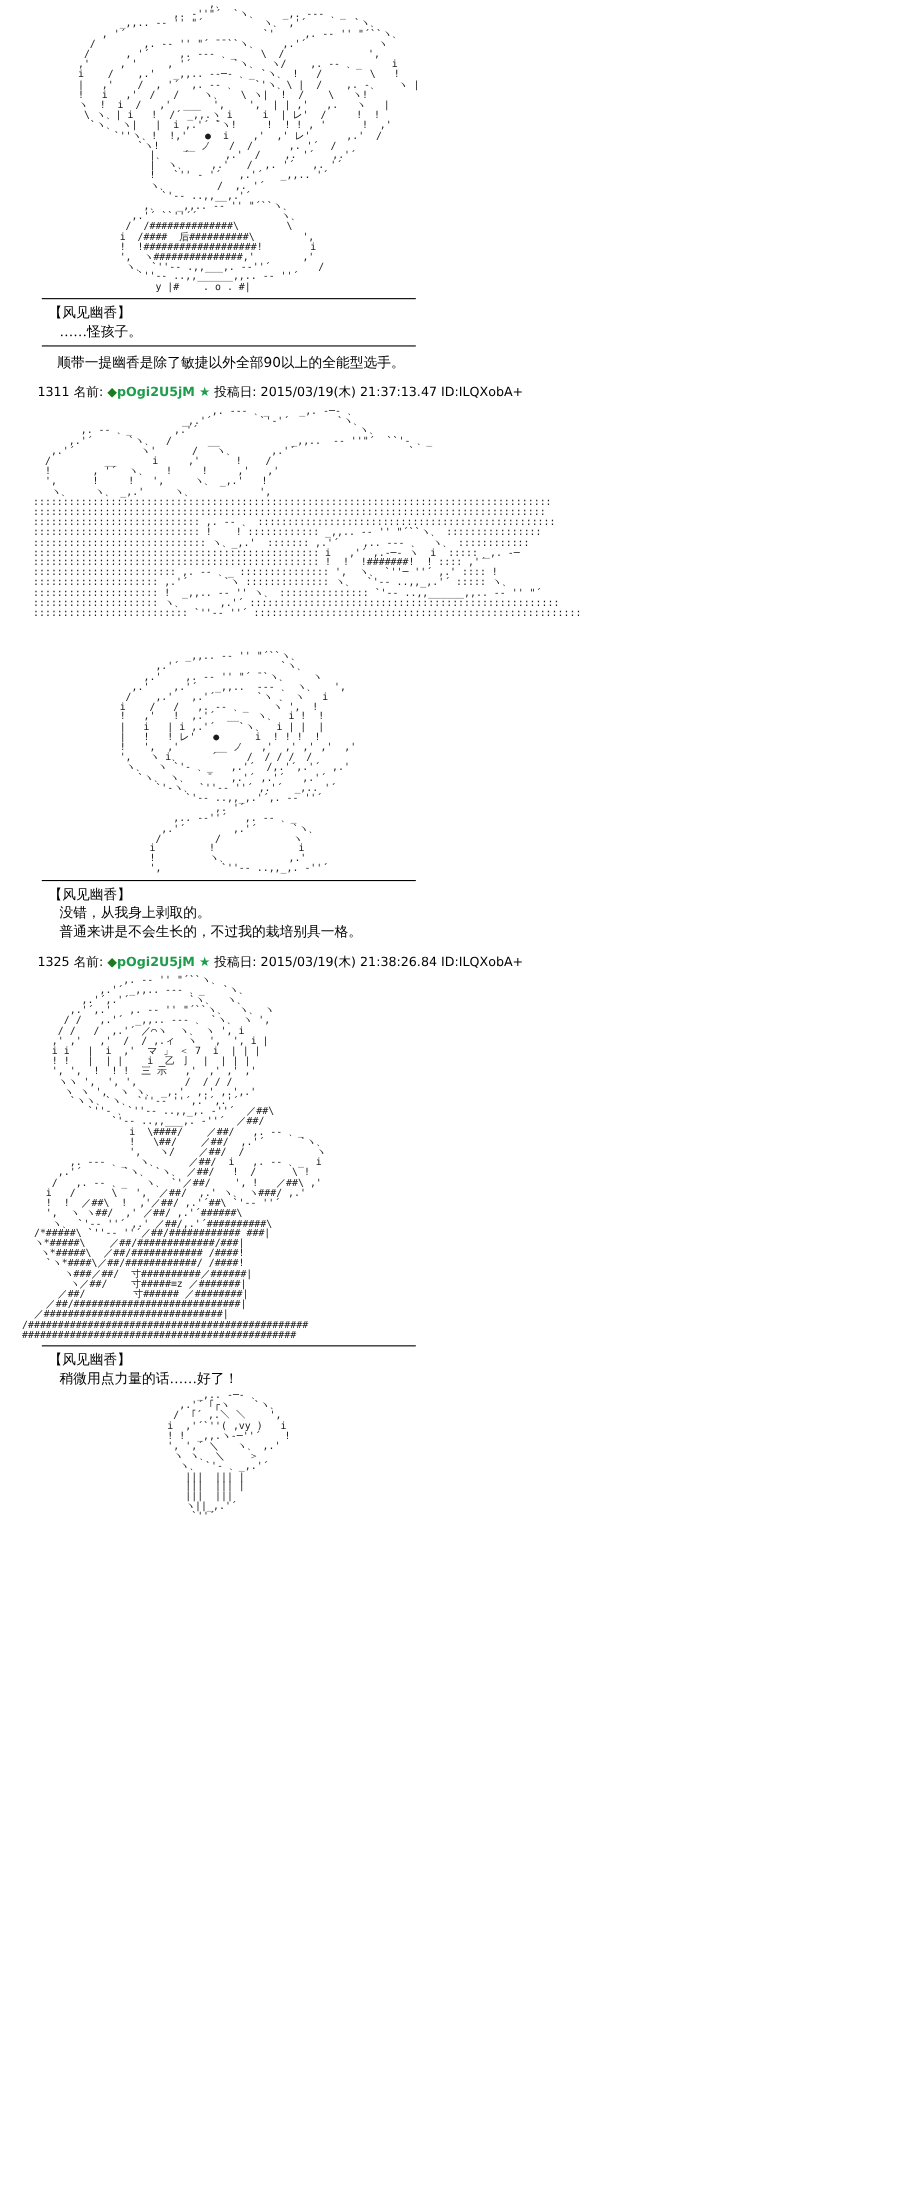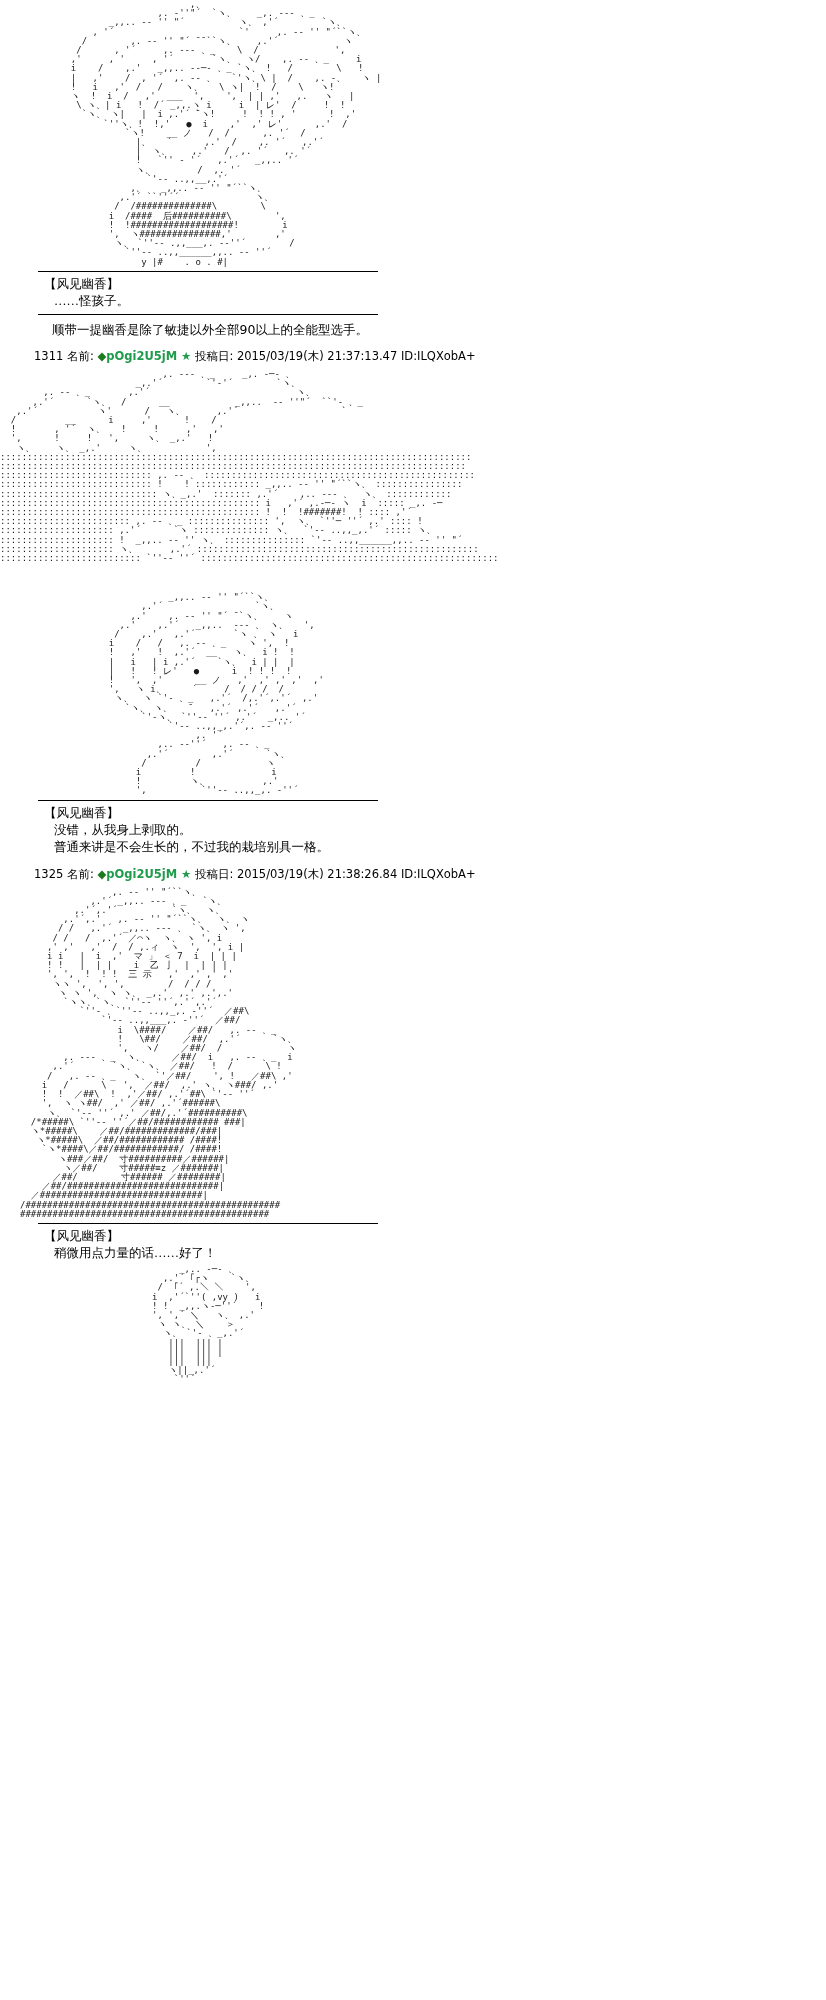--- a/index.html
+++ b/index.html
@@ -80,21 +80,21 @@
     font-weight: bold;
     text-decoration: none;
     margin-top: 24px;
   }
   .post-header .star { color: #1e9b4b; }
   .post-header .date { color: #000; }
   .post-header .id { color: #000; }
   .aa-wrap { margin: 0; padding: 0; }
   .spacer-30 { height: 30px; }
   .indent-60 { padding-left: 60px; }
-  .indent-30 { }
+  .indent-30 { padding-left: 30px; }
   .indent-20 { padding-left: 20px; }
 </style>
 </head>
 <body>
 
 <div class="page">
 
   <div class="aa-wrap indent-60">
     <pre class="aa aa-block">                        ,、                                
                   ,. -''"´  `ヽ、    _,. -‐- 、_             

